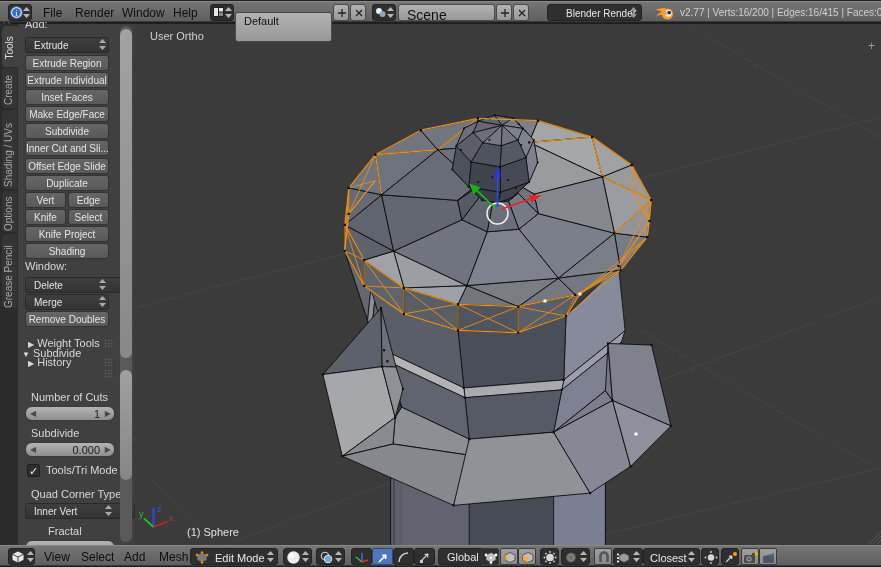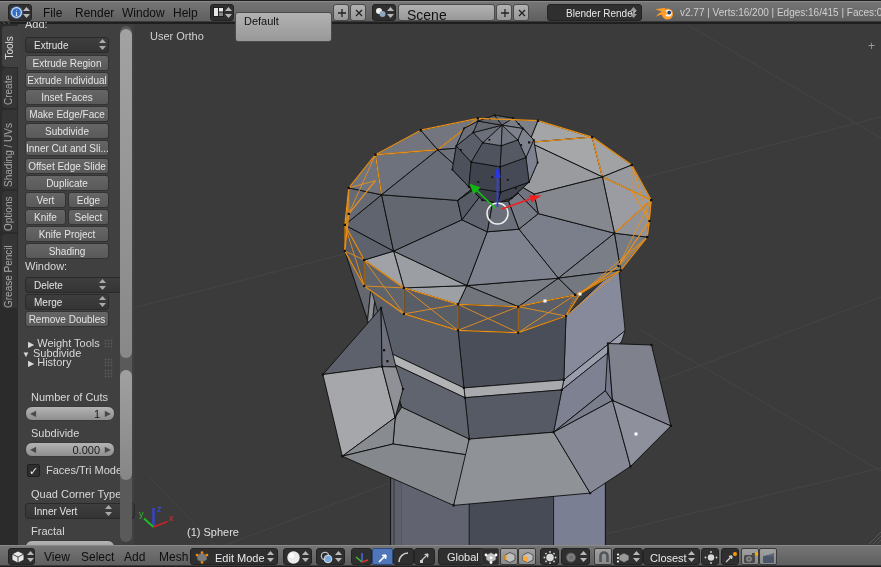--- a/index.html
+++ b/index.html
@@ -373,28 +373,28 @@
   </svg>
 <div class="shelfbtn" style="top:311px;height:16px">Remove Doubles</div>
 <div class="lbl" style="left:28px;top:337px"><span style="font-size:8px">▶</span> Weight Tools</div>
 <div class="lbl" style="left:28px;top:356px"><span style="font-size:8px">▶</span> History</div>
 <div class="lbl" style="left:22px;top:347px"><span style="font-size:8px">▼</span> Subdivide</div>
 <div class="lbl" style="left:31px;top:391px">Number of Cuts</div>
 <div class="slider" style="top:406px">1<span style="position:absolute;left:4px;top:0px;color:#4a4a4a;font-size:8px">◀</span><span style="position:absolute;right:3px;top:0px;color:#4a4a4a;font-size:8px">▶</span></div>
 <div class="lbl" style="left:31px;top:427px">Subdivide</div>
 <div class="slider" style="top:442px">0.000<span style="position:absolute;left:4px;top:0px;color:#4a4a4a;font-size:8px">◀</span><span style="position:absolute;right:3px;top:0px;color:#4a4a4a;font-size:8px">▶</span></div>
 <div style="position:absolute;left:27px;top:464px;width:13px;height:13px;background:#2e2e2e;border:1px solid #1e1e1e;border-radius:2px;color:#f0f0f0;font-size:11px;line-height:12px;text-align:center">✓</div>
-<div class="lbl" style="left:46px;top:464px">Faces/Tri Mode</div>
+<div class="lbl" style="left:46px;top:464px">Tools/Tri Mode</div>
 <div class="lbl" style="left:31px;top:488px">Quad Corner Type</div>
 <div class="shelfbtn shelfdark" style="top:503px;width:110px">Inner Vert</div>
 <svg style="position:absolute;left:104px;top:505px" width="9" height="12">
     <polygon points="4.5,0 1,4 8,4" fill="#aaaaaa"></polygon>
     <polygon points="4.5,11 1,7 8,7" fill="#aaaaaa"></polygon>
   </svg>
-<div class="lbl" style="left:31px;top:525px">Fractal</div>
+<div class="lbl" style="left:48px;top:525px">Fractal</div>
 <div class="slider" style="top:540px"></div>
 <svg style="position:absolute;left:104px;top:339px" width="10" height="10">
     <circle cx="1.5" cy="1.5" r="0.9" fill="#5a5a5a"></circle>
     <circle cx="1.5" cy="4.5" r="0.9" fill="#5a5a5a"></circle>
     <circle cx="1.5" cy="7.5" r="0.9" fill="#5a5a5a"></circle>
     <circle cx="4.5" cy="1.5" r="0.9" fill="#5a5a5a"></circle>
     <circle cx="4.5" cy="4.5" r="0.9" fill="#5a5a5a"></circle>
     <circle cx="4.5" cy="7.5" r="0.9" fill="#5a5a5a"></circle>
     <circle cx="7.5" cy="1.5" r="0.9" fill="#5a5a5a"></circle>
     <circle cx="7.5" cy="4.5" r="0.9" fill="#5a5a5a"></circle>

